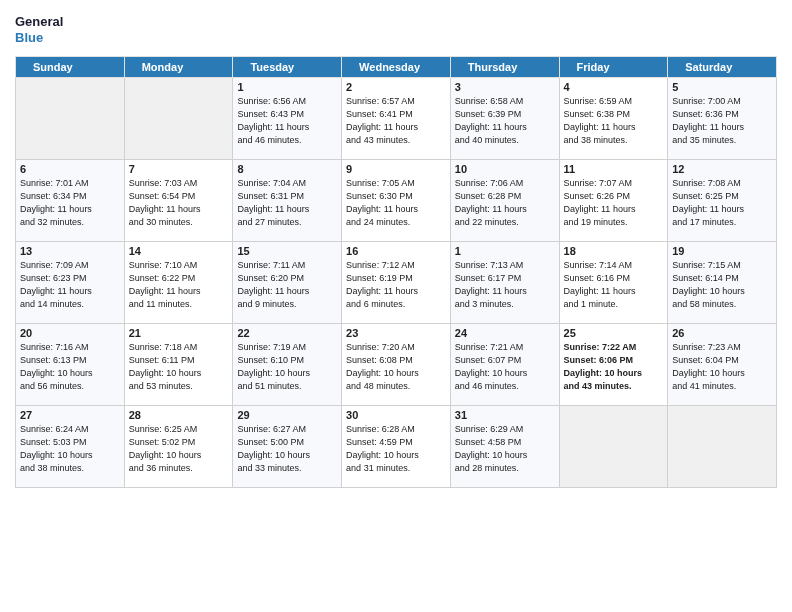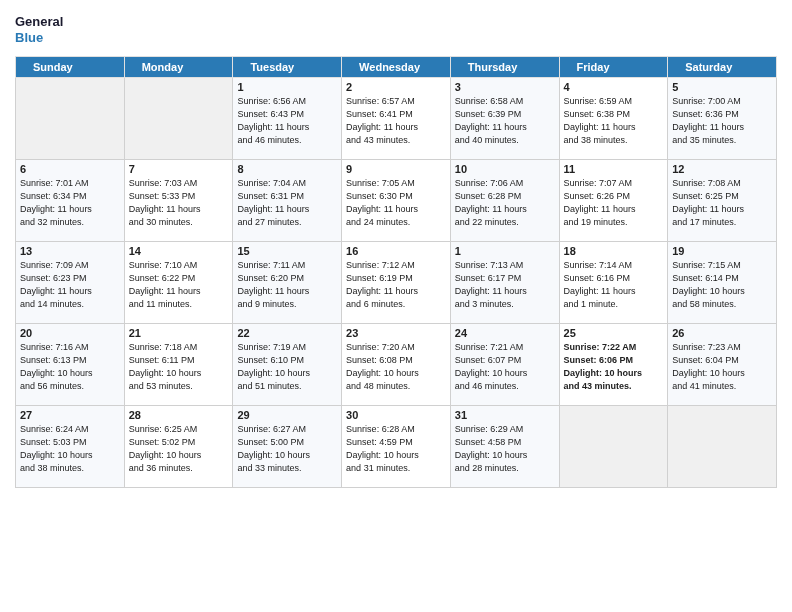--- a/index.html
+++ b/index.html
@@ -158,21 +158,21 @@
           <td style="background: rgb(247, 249, 252);">
             <span class="day-num">6</span>
             <div class="day-info" style="white-space: pre-line;">Sunrise: 7:01 AM
 Sunset: 6:34 PM
 Daylight: 11 hours
 and 32 minutes.</div>
           </td>
           <td style="background: rgb(255, 255, 255);">
             <span class="day-num">7</span>
             <div class="day-info" style="white-space: pre-line;">Sunrise: 7:03 AM
-Sunset: 5:33 PM
+Sunset: 6:54 PM
 Daylight: 11 hours
 and 30 minutes.</div>
           </td>
           <td style="background: rgb(247, 249, 252);">
             <span class="day-num">8</span>
             <div class="day-info" style="white-space: pre-line;">Sunrise: 7:04 AM
 Sunset: 6:31 PM
 Daylight: 11 hours
 and 27 minutes.</div>
           </td>

